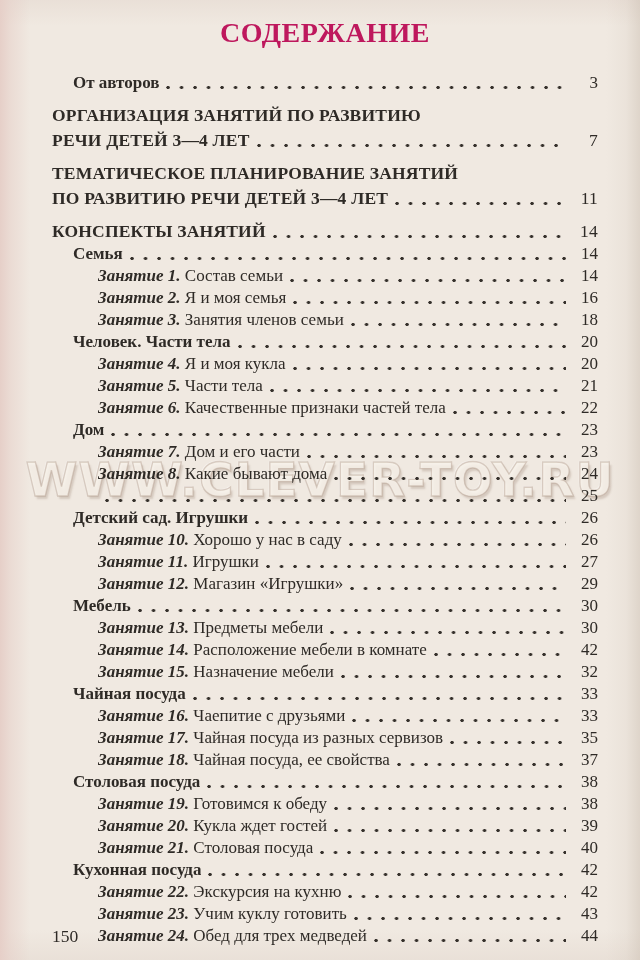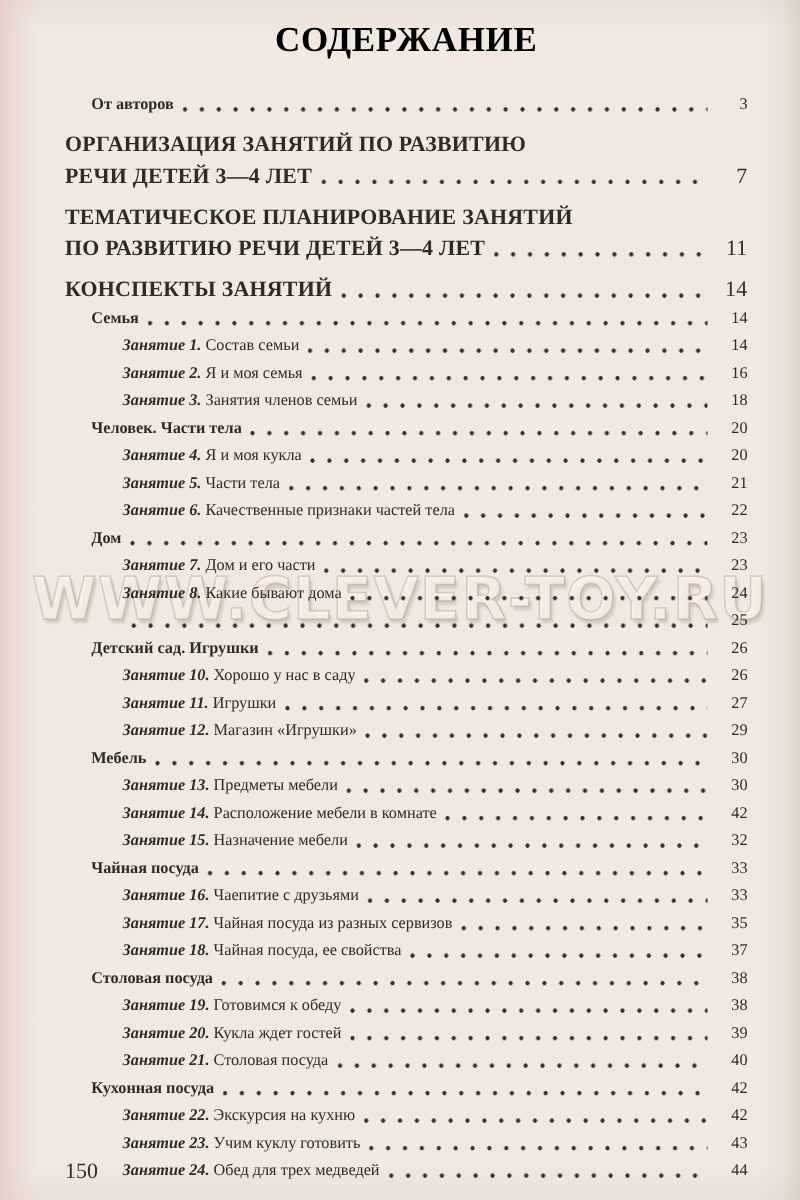--- a/index.html
+++ b/index.html
@@ -40,30 +40,30 @@
     top: 0;
     z-index: 1;
   }
 
   .title {
     margin: 17px 0 0 0;
     font-size: 28px;
     font-weight: bold;
     text-align: center;
     letter-spacing: 0.5px;
-    color: #000000;
+    color: #be185d;
   }
 
   .toc { margin-top: 23px; }
 
   .row {
     display: flex;
     align-items: flex-end;
     line-height: 22px;
-    font-size: 13px;
+    font-size: 17px;
     white-space: nowrap;
   }
   .row .label { flex: 0 1 auto; overflow: hidden; }
   .row .dots {
     flex: 1 1 auto;
     min-width: 18px;
     height: 5px;
     margin: 0 5px 4px 7px;
     background-image: radial-gradient(circle at 2px 2.5px, #35302b 1.45px, rgba(53,48,43,0) 1.9px);
     background-size: 13.5px 5px;

